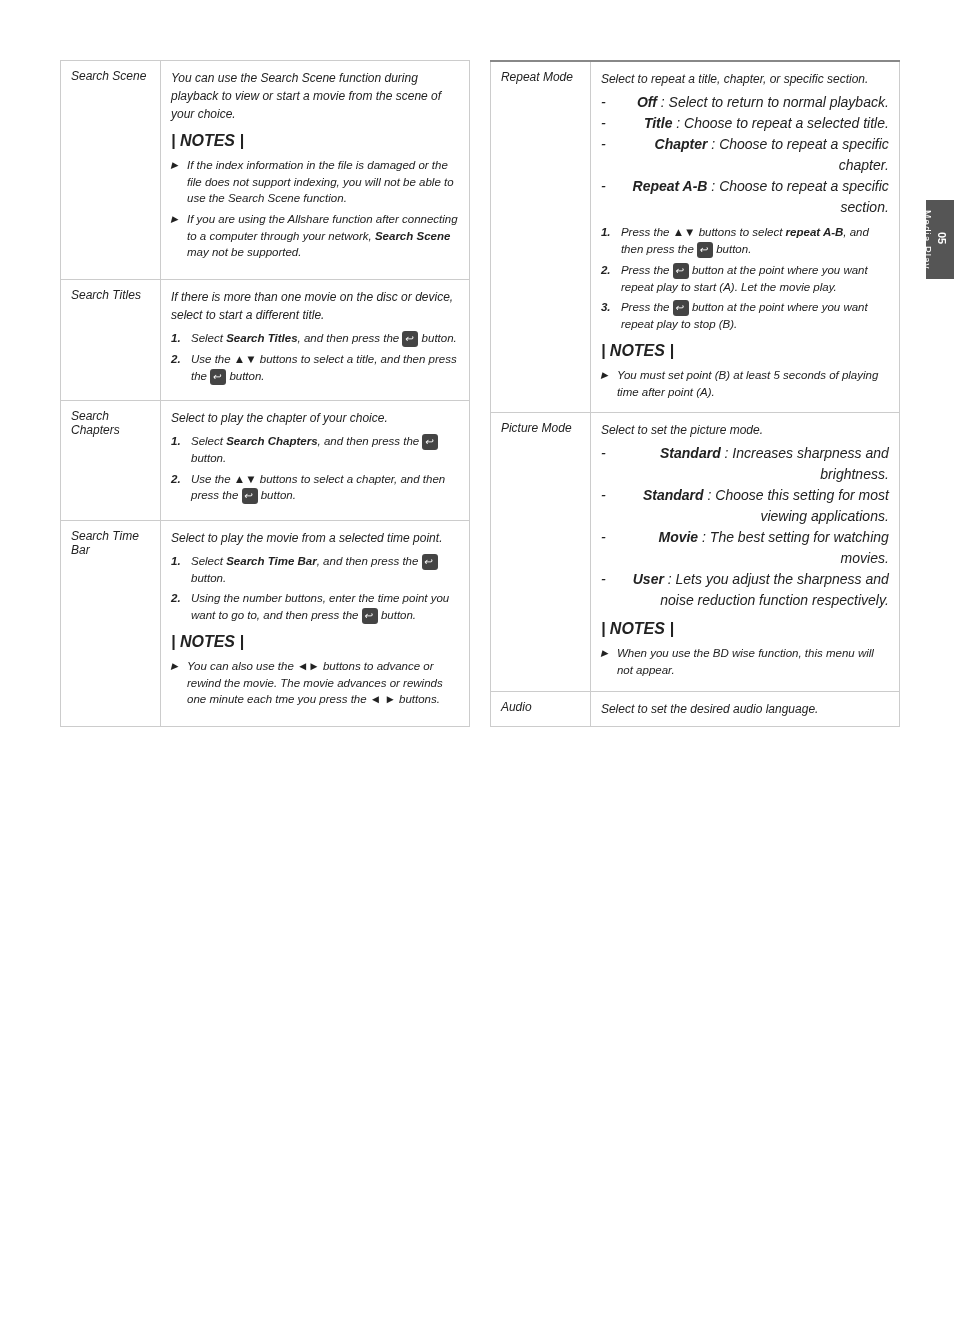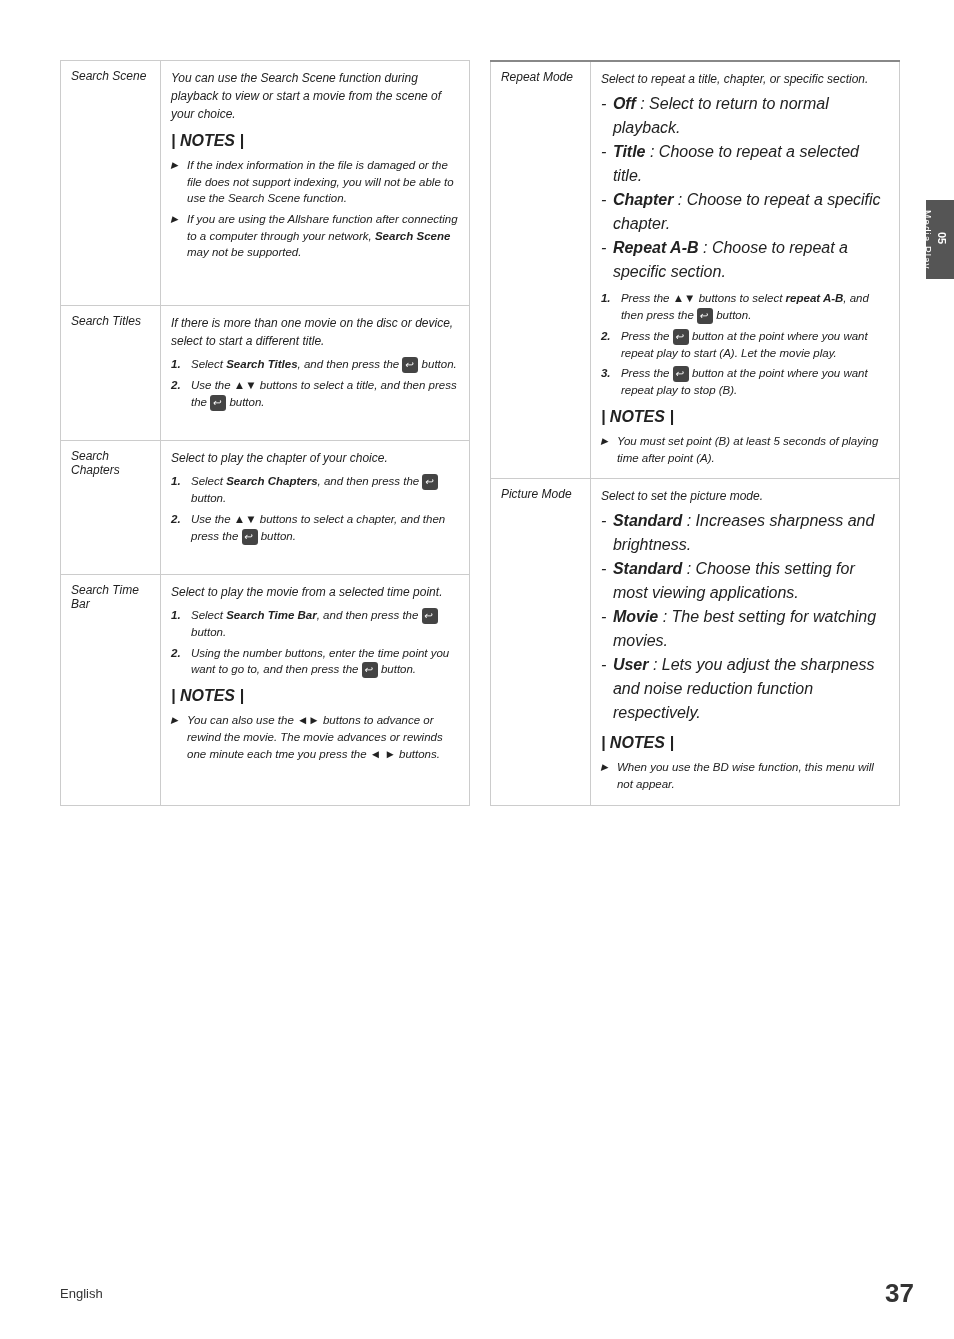--- a/index.html
+++ b/index.html
@@ -140,24 +140,25 @@
       font-weight: bold;
     }
 
     .bullet-list {
       list-style: none;
       padding: 0;
       margin: 4px 0;
     }
 
     .bullet-list li {
-      font-size: 16px;
+      font-size: 14px;
       line-height: 1.5;
       padding-left: 12px;
       position: relative;
+      text-align: right;
     }
 
     .bullet-list li::before {
       content: '-';
       position: absolute;
       left: 0;
     }
 
     
     .bottom-bar {
@@ -327,23 +328,25 @@
             <li><span class="bold-text">Standard</span> : Increases sharpness and brightness.</li>
             <li><span class="bold-text">Standard</span> : Choose this setting for most viewing applications.</li>
             <li><span class="bold-text">Movie</span> : The best setting for watching movies.</li>
             <li><span class="bold-text">User</span> : Lets you adjust the sharpness and noise reduction function respectively.</li>
           </ul>
           <p class="notes-header">| NOTES |</p>
           <div class="notes-item">When you use the BD wise function, this menu will not appear.</div>
         </td>
       </tr>
 
+      <tr>
+        <td class="label-cell">Audio</td>
+        <td class="content-cell">
+          <p>Select to set the desired audio language.</p>
+        </td>
+      </tr>
     </tbody>
       </table>
 
   </div>
 
-  <div class="bottom-bar">
-    <span class="english-label">English</span>
-    <span class="page-number">37</span>
-  </div>
 
 </div>
 
 </body></html>

